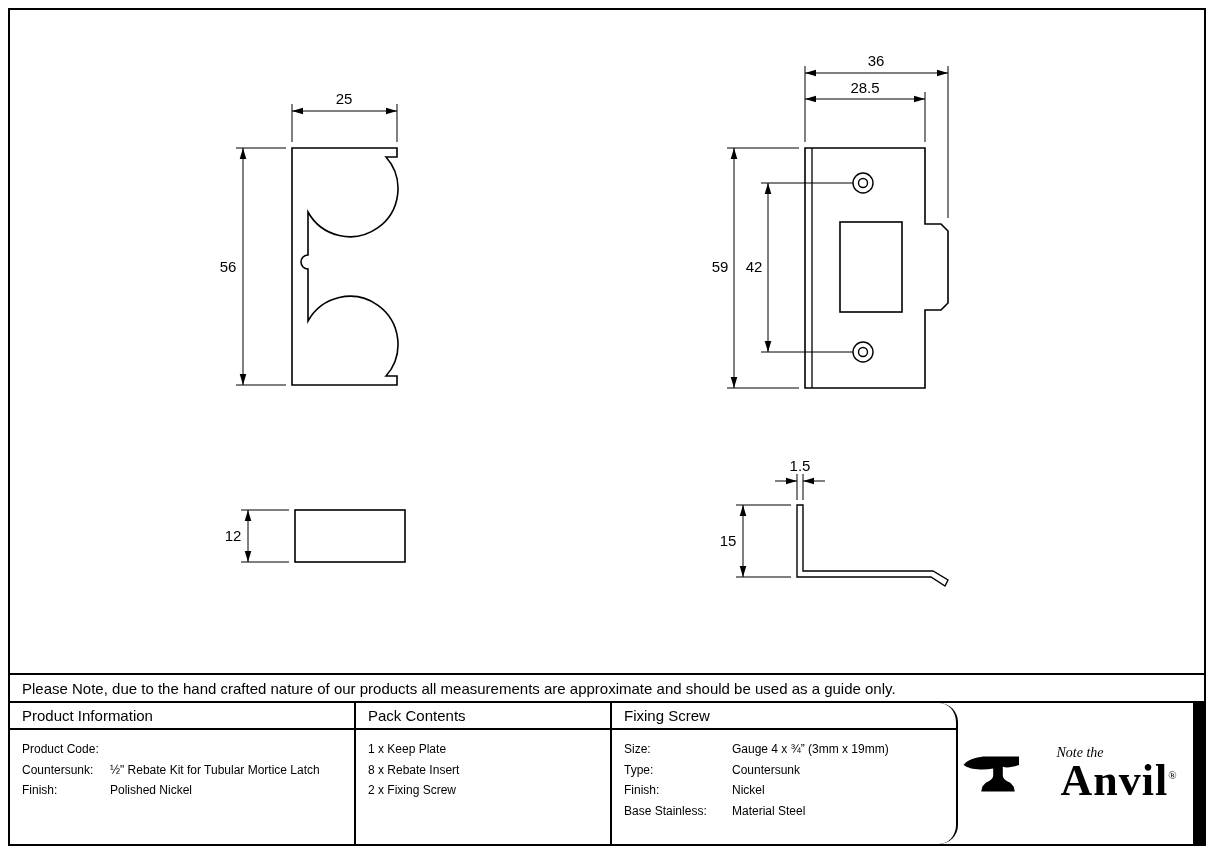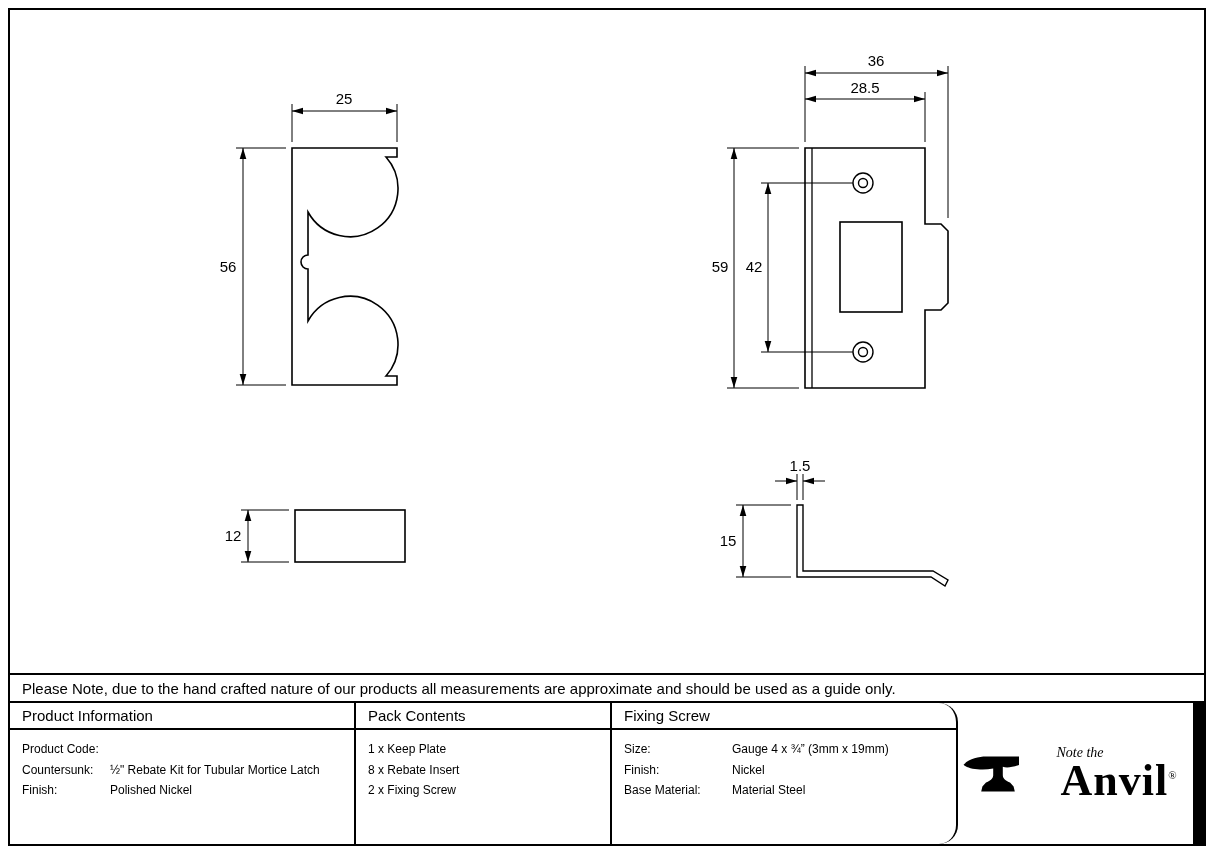--- a/index.html
+++ b/index.html
@@ -165,25 +165,29 @@
     </div>
 
     <div class="col col-fix">
       <div class="col-header">Fixing Screw</div>
       <div class="col-body">
         <div class="kv-row">
           <span class="lbl">Size:</span>
           <span class="val">Gauge 4 x ¾” (3mm x 19mm)</span>
         </div>
         <div class="kv-row">
+          <span class="lbl">Type:</span>
+          <span class="val">Countersunk</span>
+        </div>
+        <div class="kv-row">
           <span class="lbl">Finish:</span>
           <span class="val">Nickel</span>
         </div>
         <div class="kv-row">
-          <span class="lbl">Base Material:</span>
+          <span class="lbl">Base Stainless:</span>
           <span class="val">Material Steel</span>
         </div>
       </div>
     </div>
 
     <div class="logo-cell">
       <svg width="60" height="50" viewBox="0 0 100 80">
         <path fill="#000" d="M3,24 C12,15 28,11 40,11 L95,11 L95,25 C84,29 74,30 68,28
                  L68,42 C68,48 74,52 80,54 L86,61 L88,69 L32,69 L34,61 L40,54
                  C46,52 52,48 52,42 L52,31 C34,34 14,32 6,27 C3,25.5 2,25 3,24 Z"></path>

